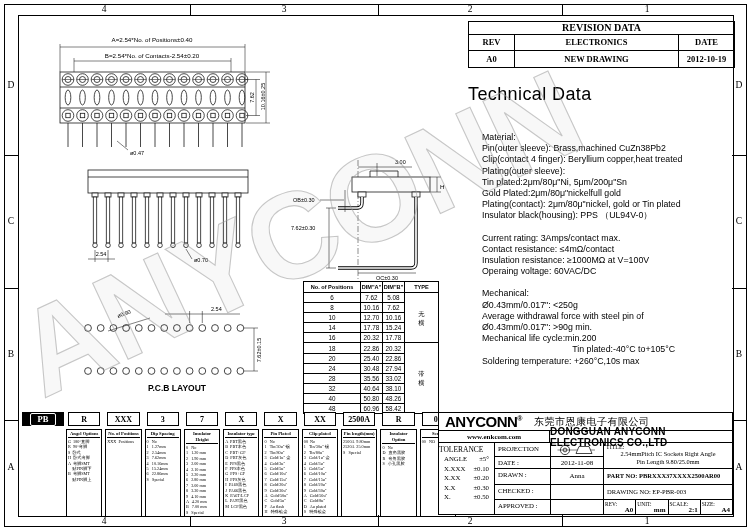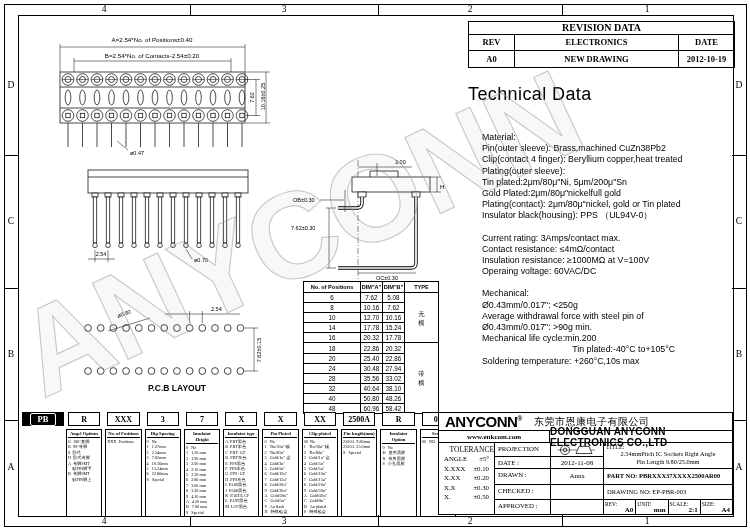--- a/index.html
+++ b/index.html
@@ -54,21 +54,21 @@
     display:flex;box-sizing:border-box;}
   .web-cell{width:110px;border-right:1px solid #000;font-size:7px;font-weight:bold;
     display:flex;align-items:center;justify-content:center;}
   .companyen-cell{flex:1;font-family:"Liberation Sans",sans-serif;font-weight:bold;font-size:10px;
     display:flex;align-items:center;justify-content:center;letter-spacing:.2px;}
   .tb-grid{display:grid;grid-template-columns:56px 56px 53px 1fr;grid-template-rows:14px 12px 16px 15px 15px;
     border-left:1px solid #000;border-right:1px solid #000;border-bottom:1px solid #000;box-sizing:border-box;height:72px;}
   .cell{border-right:0.9px solid #000;border-bottom:0.9px solid #000;box-sizing:border-box;overflow:hidden;}
   .cell.norb{border-right:none;} .cell.nobb{border-bottom:none;}
   .tol-cell{grid-column:1;grid-row:1/6;}
-  .tol-head{font-size:7.5px;text-align:right;margin-top:2px;}
+  .tol-head{font-size:7.5px;text-align:left;margin-top:2px;}
   .tol-row{display:flex;justify-content:space-between;padding:0 5px;font-size:6.8px;line-height:9.6px;}
   .lbl{font-size:6.8px;padding:2px 0 0 3px;}
   .val{font-size:7px;text-align:center;}
   .drawn-value{}
   .title-cell{grid-column:4;grid-row:1/3;}
   .title-label{font-size:6px;padding:1px 0 0 2px;}
   .title-lines{text-align:center;font-size:6.3px;line-height:8px;}
   .pn-cell{font-size:6.5px;font-weight:bold;padding:3px 0 0 3px;}
   .last-row{display:flex;height:100%;}
   .lr-cell{flex:1;border-right:0.9px solid #000;position:relative;}

